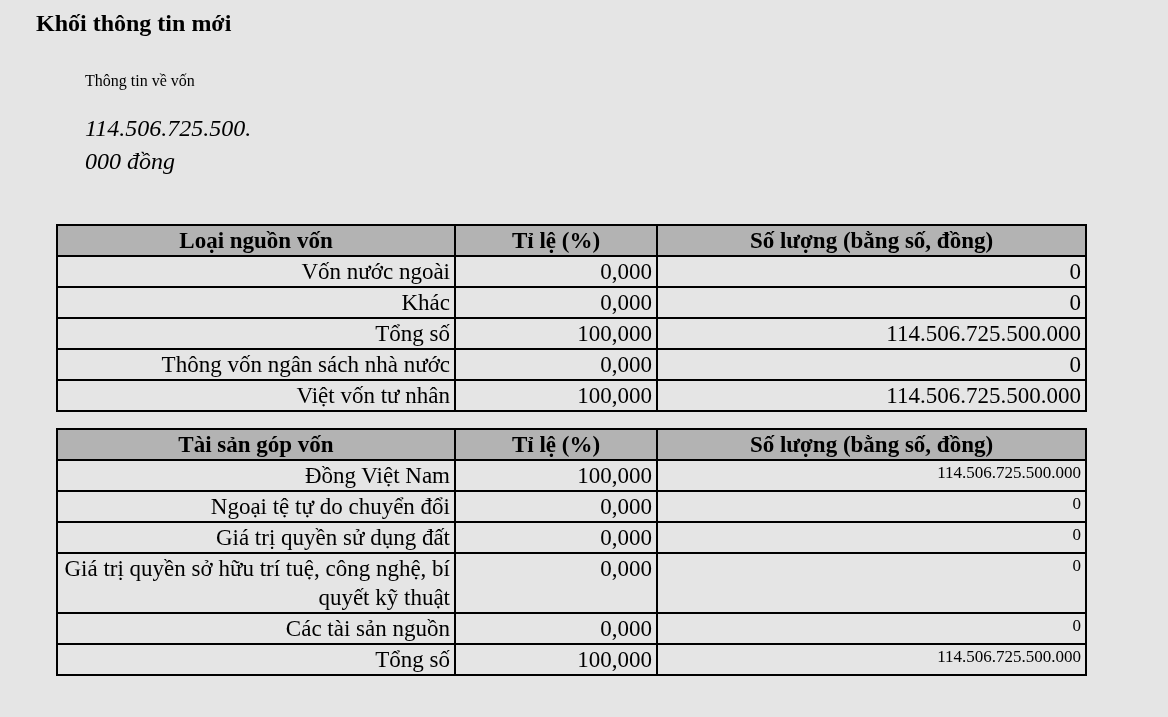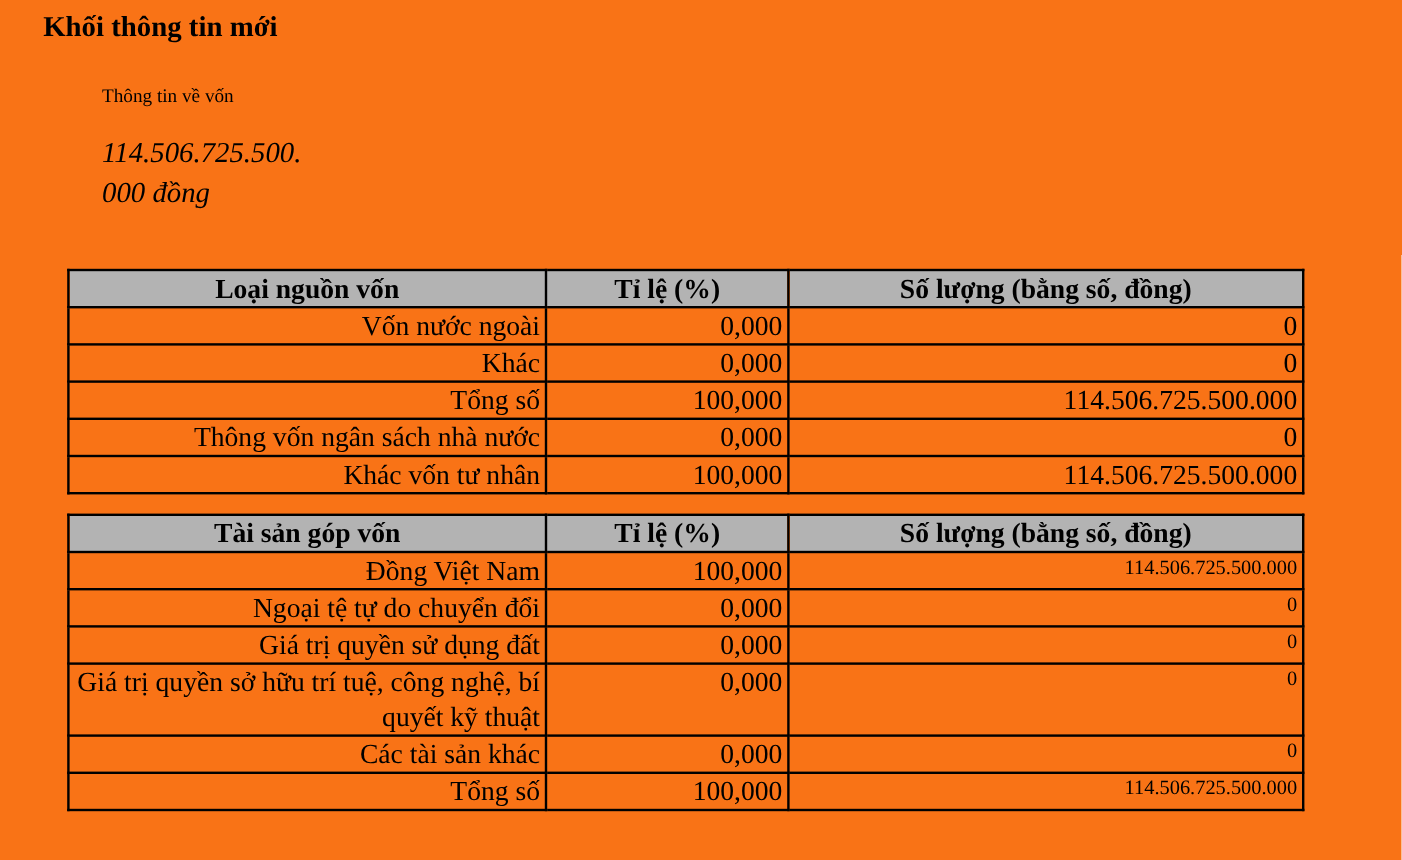--- a/index.html
+++ b/index.html
@@ -6,21 +6,21 @@
     margin: 0;
     padding: 0;
     background: #ffffff;
     color: #000000;
     font-family: "Liberation Serif", "DejaVu Serif", serif;
   }
   .page {
     position: relative;
     width: 1168px;
     height: 717px;
-    background: #f97316;
+    background: #e5e5e5;
     overflow: hidden;
   }
   .doc-title {
     margin: 8px 0 0 36px;
     font-size: 24px;
     font-weight: bold;
     line-height: 30px;
   }
   .section-title {
     margin: 28px 0 0 85px;
@@ -129,21 +129,21 @@
         <td class="label-cell">Tổng số</td>
         <td class="num-cell">100,000</td>
         <td class="num-cell">114.506.725.500.000</td>
       </tr>
       <tr>
         <td class="label-cell">Thông vốn ngân sách nhà nước</td>
         <td class="num-cell">0,000</td>
         <td class="num-cell">0</td>
       </tr>
       <tr>
-        <td class="label-cell">Khác vốn tư nhân</td>
+        <td class="label-cell">Việt vốn tư nhân</td>
         <td class="num-cell">100,000</td>
         <td class="num-cell">114.506.725.500.000</td>
       </tr>
     </tbody>
   </table>
 
   <table class="cap-table t2">
     <colgroup>
         <col class="c1">
         <col class="c2">
@@ -171,21 +171,21 @@
         <td class="label-cell">Giá trị quyền sử dụng đất</td>
         <td class="num-cell">0,000</td>
         <td class="num-cell amount-small">0</td>
       </tr>
       <tr>
         <td class="label-cell">Giá trị quyền sở hữu trí tuệ, công nghệ, bí quyết kỹ thuật</td>
         <td class="num-cell">0,000</td>
         <td class="num-cell amount-small">0</td>
       </tr>
       <tr>
-        <td class="label-cell">Các tài sản khác</td>
+        <td class="label-cell">Các tài sản nguồn</td>
         <td class="num-cell">0,000</td>
         <td class="num-cell amount-small">0</td>
       </tr>
       <tr>
         <td class="label-cell">Tổng số</td>
         <td class="num-cell">100,000</td>
         <td class="num-cell amount-small">114.506.725.500.000</td>
       </tr>
     </tbody>
   </table>

